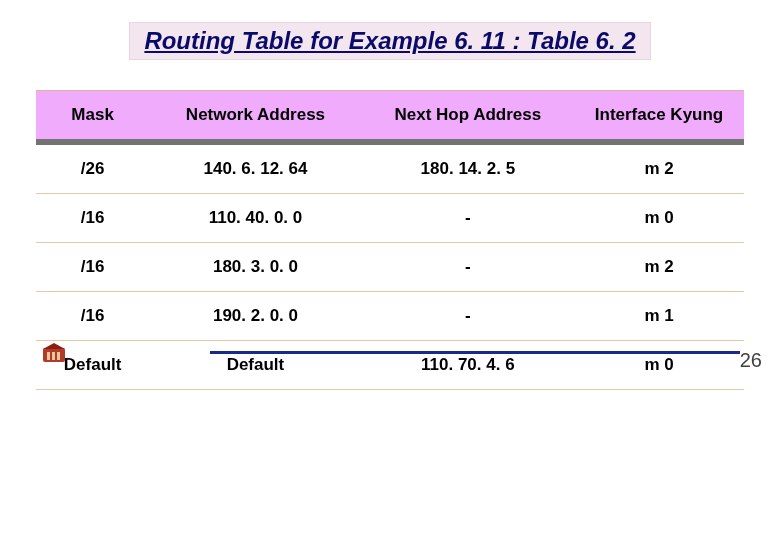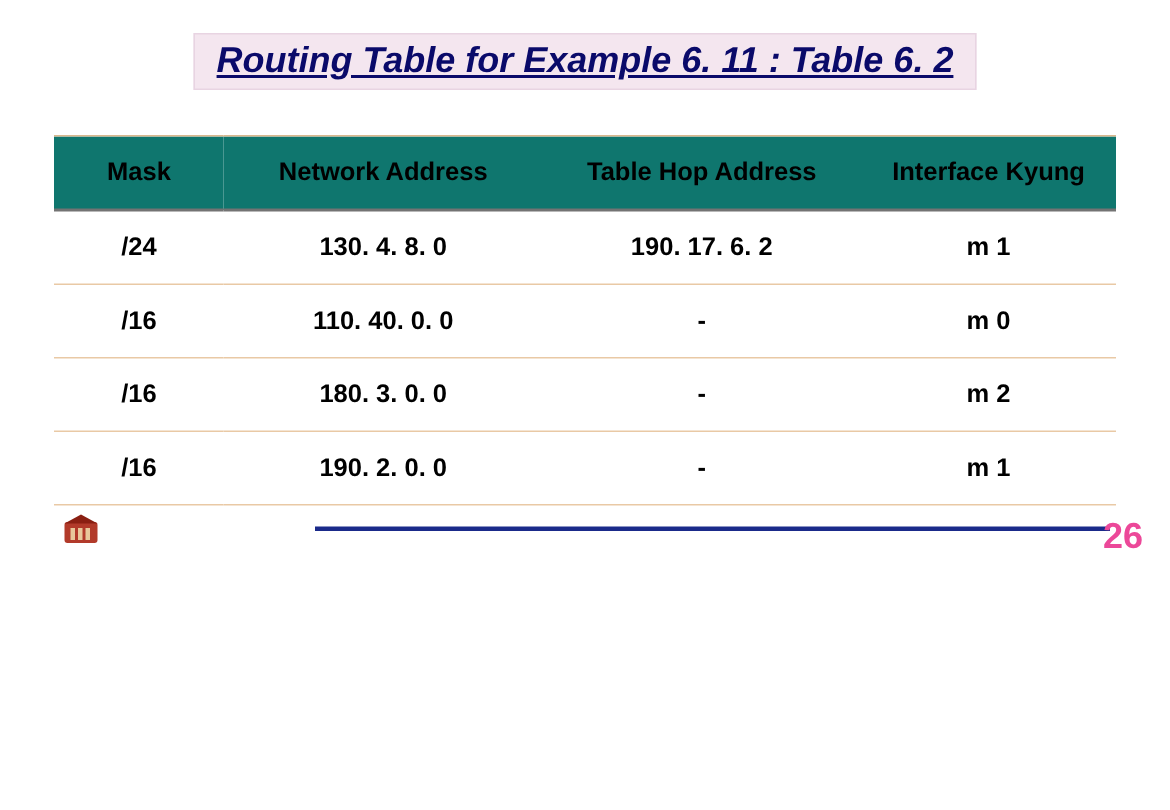--- a/index.html
+++ b/index.html
@@ -2,32 +2,32 @@
 <html><head>
 <meta charset="utf-8">
 <style>
   html,body{margin:0;padding:0;width:780px;height:540px;background:#fff;font-family:Arial,Helvetica,sans-serif;overflow:hidden}
   .slide{position:relative;width:780px;height:380px}
   .title-wrap{padding:22px 0 0 0;text-align:center}
   .title{display:inline-block;background:#f4e6ef;border:1px solid #e8d4e2;padding:4px 14px;color:#0a0a6a;font-weight:bold;font-size:24px;font-style:italic;text-decoration:underline;letter-spacing:0}
   .table-wrap{margin:30px 36px 0 36px}
   table{width:100%;border-collapse:collapse;table-layout:fixed}
   th,td{text-align:center;font-weight:bold;font-size:17px;padding:14px 6px;border-bottom:1px solid #e9c9a5}
-  thead th{background:#0f766e;color:#000;border-top:1px solid #d9b88e;border-bottom:2px solid #737373}
+  thead th{background:#f0abfc;color:#000;border-top:1px solid #d9b88e;border-bottom:6px solid #737373}
   tbody td{color:#000}
   col.c1{width:16%}
   col.c2{width:30%}
   col.c3{width:30%}
   col.c4{width:24%}
   .footer{position:absolute;left:40px;bottom:14px;display:flex;align-items:center}
   .logo{width:28px;height:24px;margin-right:10px;position:relative}
   .logo svg{width:28px;height:24px}
   .uni{font-size:12px;font-weight:bold;font-style:italic;line-height:1.2}
   .divider{position:absolute;left:210px;bottom:26px;height:3px;width:530px;background:#1a2a8a}
-  .page-num{position:absolute;right:18px;bottom:8px;color:#ec4899;font-weight:bold;font-size:24px}
+  .page-num{position:absolute;right:18px;bottom:8px;color:#404040;font-weight:normal;font-size:20px}
 </style>
 </head>
 <body>
 <div class="slide">
 
 <div class="title-wrap">
   <span class="title">Routing Table for Example 6. 11 : Table 6. 2</span>
 </div>
 
 <div class="table-wrap">
@@ -35,48 +35,54 @@
     <colgroup>
           <col class="c1">
           <col class="c2">
           <col class="c3">
           <col class="c4">
         </colgroup>
     <thead>
       <tr>
         <th>Mask</th>
         <th>Network Address</th>
-        <th>Table Hop Address</th>
+        <th>Next Hop Address</th>
         <th>Interface Kyung</th>
       </tr>
     </thead>
     <tbody>
       <tr>
-        <td>/24</td>
-        <td>130. 4. 8. 0</td>
-        <td>190. 17. 6. 2</td>
-        <td>m 1</td>
+        <td>/26</td>
+        <td>140. 6. 12. 64</td>
+        <td>180. 14. 2. 5</td>
+        <td>m 2</td>
       </tr>
       <tr>
         <td>/16</td>
         <td>110. 40. 0. 0</td>
         <td>-</td>
         <td>m 0</td>
       </tr>
       <tr>
         <td>/16</td>
         <td>180. 3. 0. 0</td>
         <td>-</td>
         <td>m 2</td>
       </tr>
       <tr>
         <td>/16</td>
         <td>190. 2. 0. 0</td>
         <td>-</td>
         <td>m 1</td>
+      </tr>
+      <tr>
+        <td>Default</td>
+        <td>Default</td>
+        <td>110. 70. 4. 6</td>
+        <td>m 0</td>
       </tr>
     </tbody>
   </table>
 </div>
 
 <div class="footer">
   <span class="logo">
     <svg viewBox="0 0 28 24">
       <rect x="3" y="6" width="22" height="14" rx="2" fill="#b23a2a"></rect>
       <polygon points="14,1 3,7 25,7" fill="#8a1f12"></polygon>

